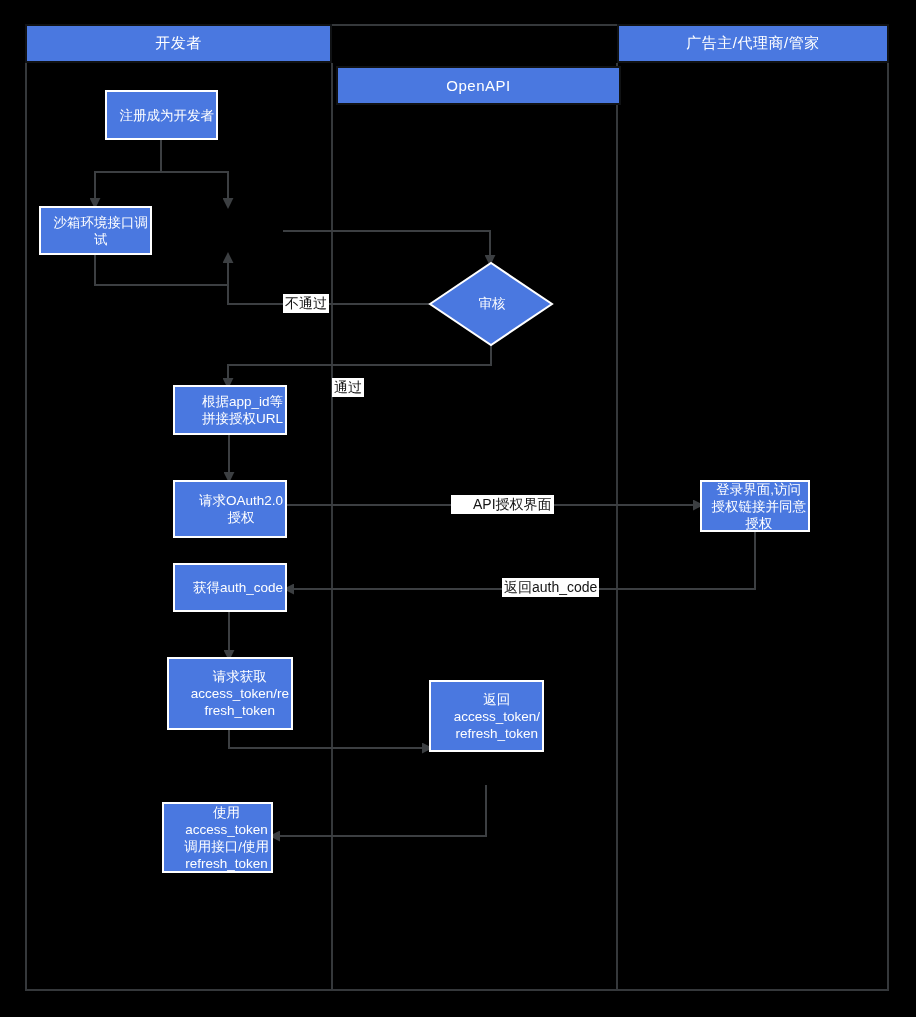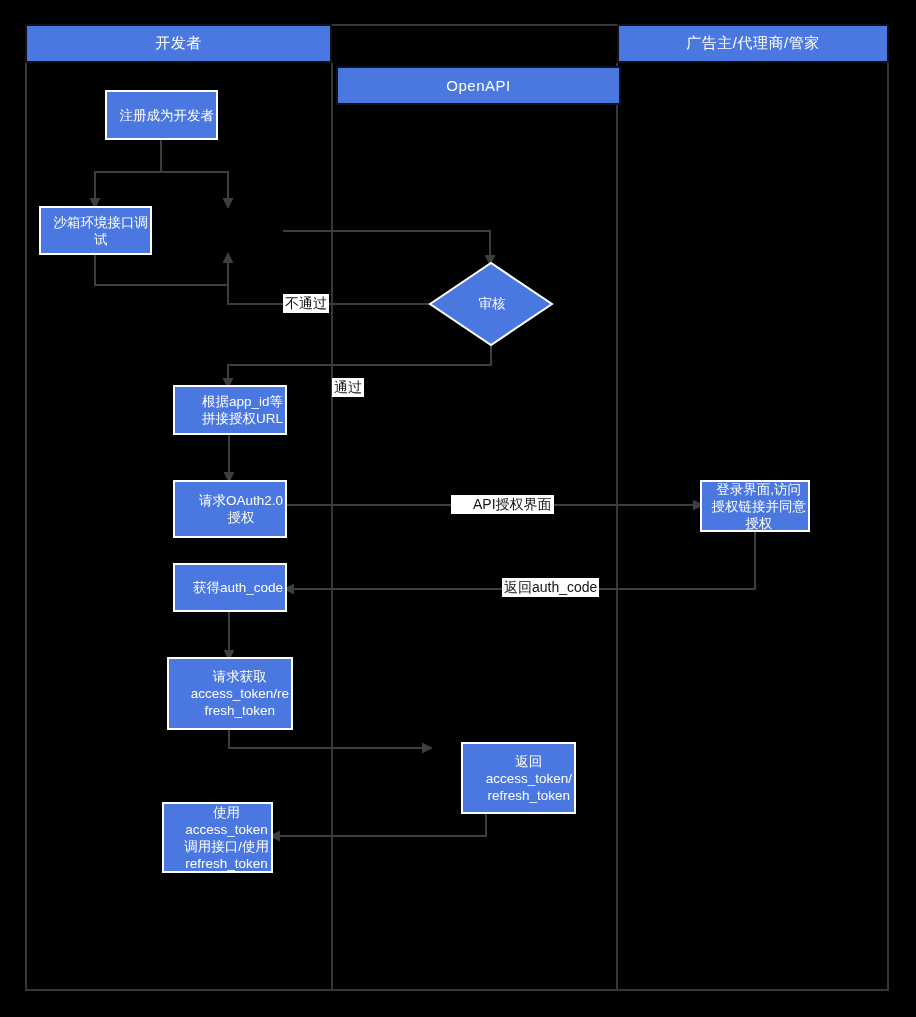--- a/index.html
+++ b/index.html
@@ -45,21 +45,21 @@
     white-space:pre-line;z-index:2;padding:2px;
   }
   #n-register{left:105px;top:90px;width:113px;height:50px;}
   #n-sandbox{left:39px;top:206px;width:113px;height:49px;}
   #n-create{left:172px;top:206px;width:111px;height:49px;}
   #n-buildurl{left:173px;top:385px;width:114px;height:50px;}
   #n-oauth{left:173px;top:480px;width:114px;height:58px;}
   #n-login{left:700px;top:480px;width:110px;height:52px;}
   #n-authcode{left:173px;top:563px;width:114px;height:49px;}
   #n-reqtoken{left:167px;top:657px;width:126px;height:73px;}
-  #n-rettoken{left:429px;top:742px;width:115px;height:72px;margin-left:32px;}
+  #n-rettoken{left:429px;top:680px;width:115px;height:72px;}
   #n-usetoken{left:162px;top:802px;width:111px;height:71px;}
   
   #diamond-wrap{position:absolute;left:425px;top:257px;width:134px;height:94px;z-index:2;}
   #diamond-wrap svg{position:absolute;left:0;top:0;}
   #diamond-label{
     position:absolute;left:0;top:0;width:134px;height:94px;
     display:flex;align-items:center;justify-content:center;
     color:var(--node-text);font-size:13.5px;
   }
   

